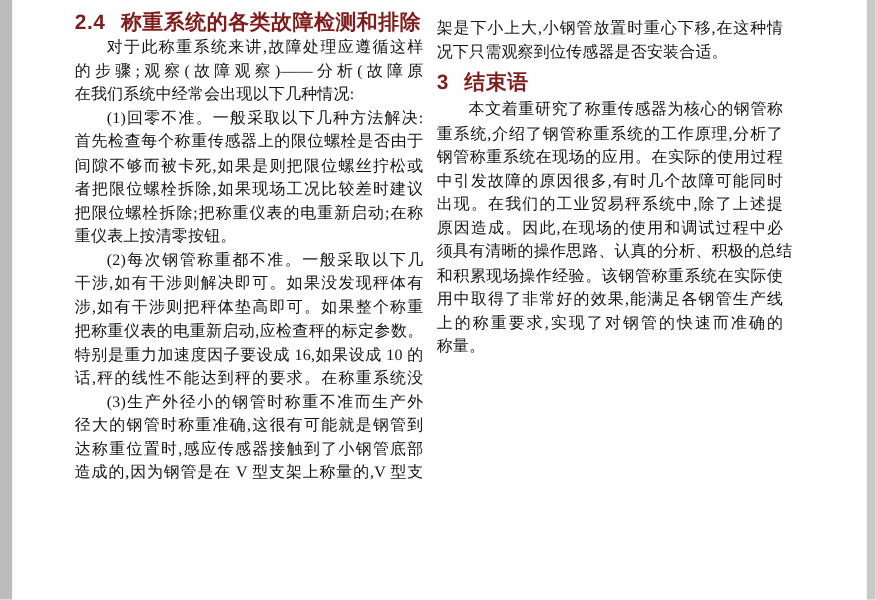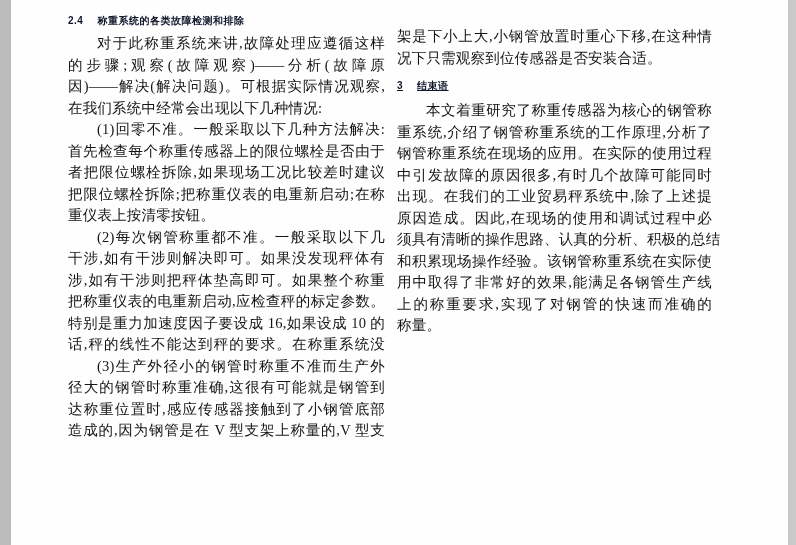--- a/index.html
+++ b/index.html
@@ -25,62 +25,62 @@
     height: 545px;
   }
   .edge-left  { left: 0;  width: 11px; background: #bcbcbc; }
   .edge-right { right: 0; width: 8px;  background: #c9c9c9; }
 
   .col {
     position: absolute;
     color: #141414;
   }
   #col-left  { left: 68px;  top: 8px;  width: 317px; }
-  #col-right { left: 397px; top: 26px; width: 315px; }
+  #col-right { left: 397px; top: 16px; width: 315px; }
 
   .line {
     height: 21.5px;
     line-height: 21.5px;
     font-size: 14.5px;
     white-space: nowrap;
     text-align: justify;
     text-align-last: justify;
     text-justify: inter-character;
     letter-spacing: 0.2px;
   }
   .line.start { padding-left: 29px; }
   .line.close { text-align-last: left; }
 
   .line.heading {
     font-family: "Liberation Sans", "DejaVu Sans", sans-serif;
     font-weight: bold;
-    font-size: 10px;
+    font-size: 19px;
     height: 25px;
     line-height: 25px;
     text-align-last: left;
     letter-spacing: 0.5px;
-    color: #0f172a;
+    color: #7f1d1d;
   }
   .heading .num { margin-right: 14px; }
-  #col-right .line.heading { margin-top: 4px; margin-bottom: 2px; text-decoration: underline; }
+  #col-right .line.heading { margin-top: 4px; margin-bottom: 2px; }
 </style>
 </head>
 <body>
 
 <div class="page">
   <div class="edge edge-left"></div>
   <div class="edge edge-right"></div>
   <div class="col" id="col-left">
       <div class="line heading"><span class="num">2.4</span><span>称重系统的各类故障检测和排除</span></div>
       <div class="line start">对于此称重系统来讲,故障处理应遵循这样</div>
       <div class="line ">的步骤;观察(故障观察)——分析(故障原</div>
-      <div class="line ">因)——解决(解决问题)。可根据实际情况观察,</div>
       <div class="line close">在我们系统中经常会出现以下几种情况:</div>
       <div class="line start">(1)回零不准。一般采取以下几种方法解决:</div>
       <div class="line ">首先检查每个称重传感器上的限位螺栓是否由于</div>
+      <div class="line ">间隙不够而被卡死,如果是则把限位螺丝拧松或</div>
       <div class="line ">者把限位螺栓拆除,如果现场工况比较差时建议</div>
       <div class="line ">把限位螺栓拆除;把称重仪表的电重新启动;在称</div>
       <div class="line close">重仪表上按清零按钮。</div>
       <div class="line start">(2)每次钢管称重都不准。一般采取以下几</div>
       <div class="line ">干涉,如有干涉则解决即可。如果没发现秤体有</div>
       <div class="line ">涉,如有干涉则把秤体垫高即可。如果整个称重</div>
       <div class="line ">把称重仪表的电重新启动,应检查秤的标定参数。</div>
       <div class="line ">特别是重力加速度因子要设成 16,如果设成 10 的</div>
       <div class="line ">话,秤的线性不能达到秤的要求。在称重系统没</div>
       <div class="line start">(3)生产外径小的钢管时称重不准而生产外</div>

